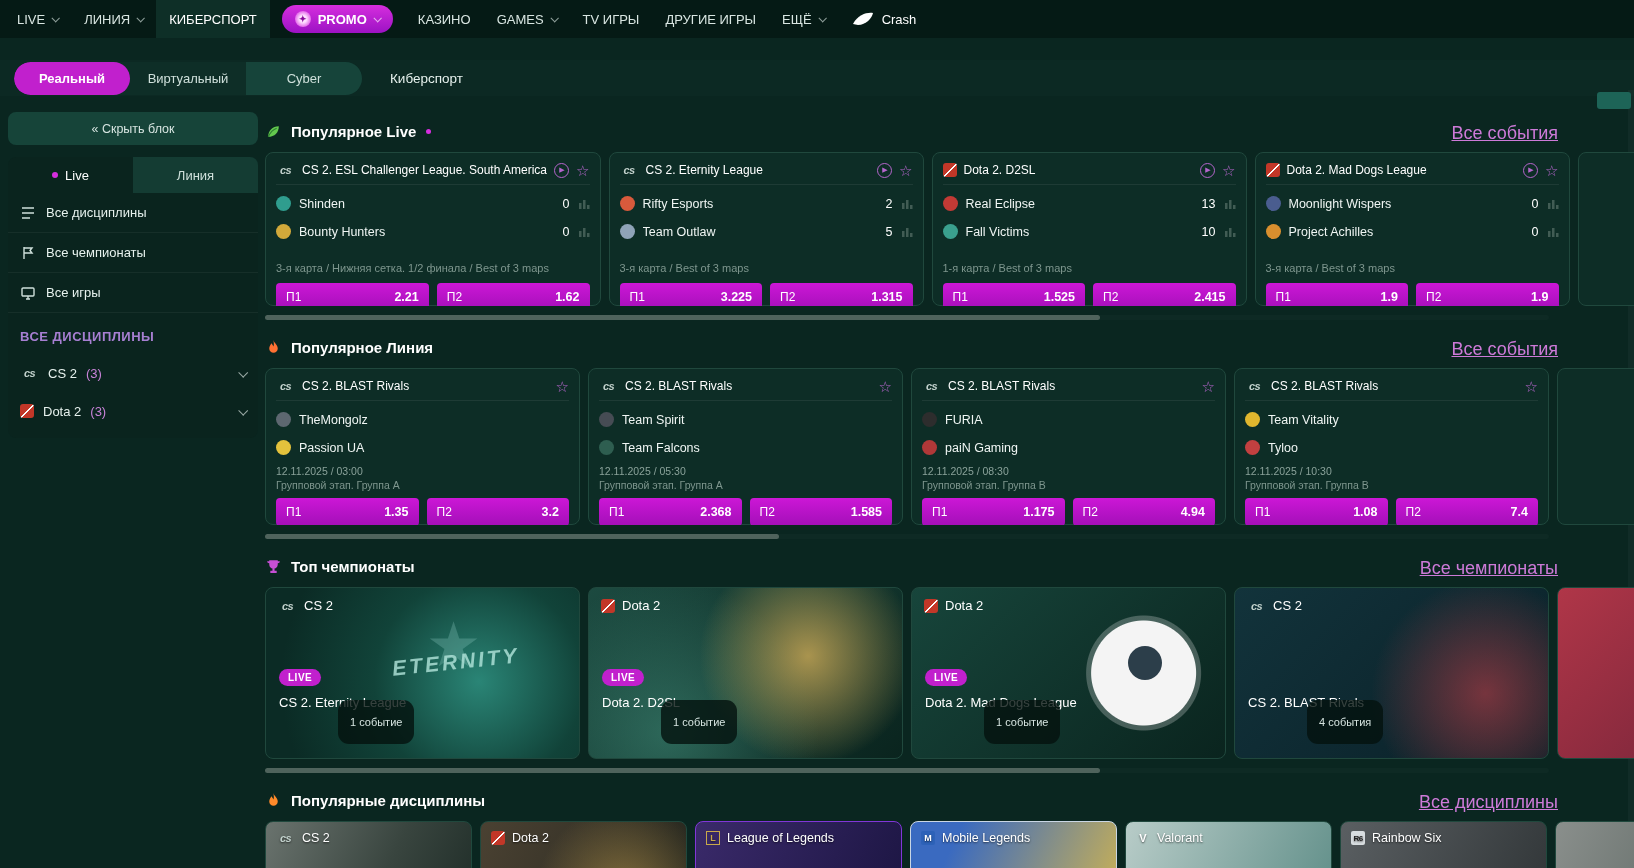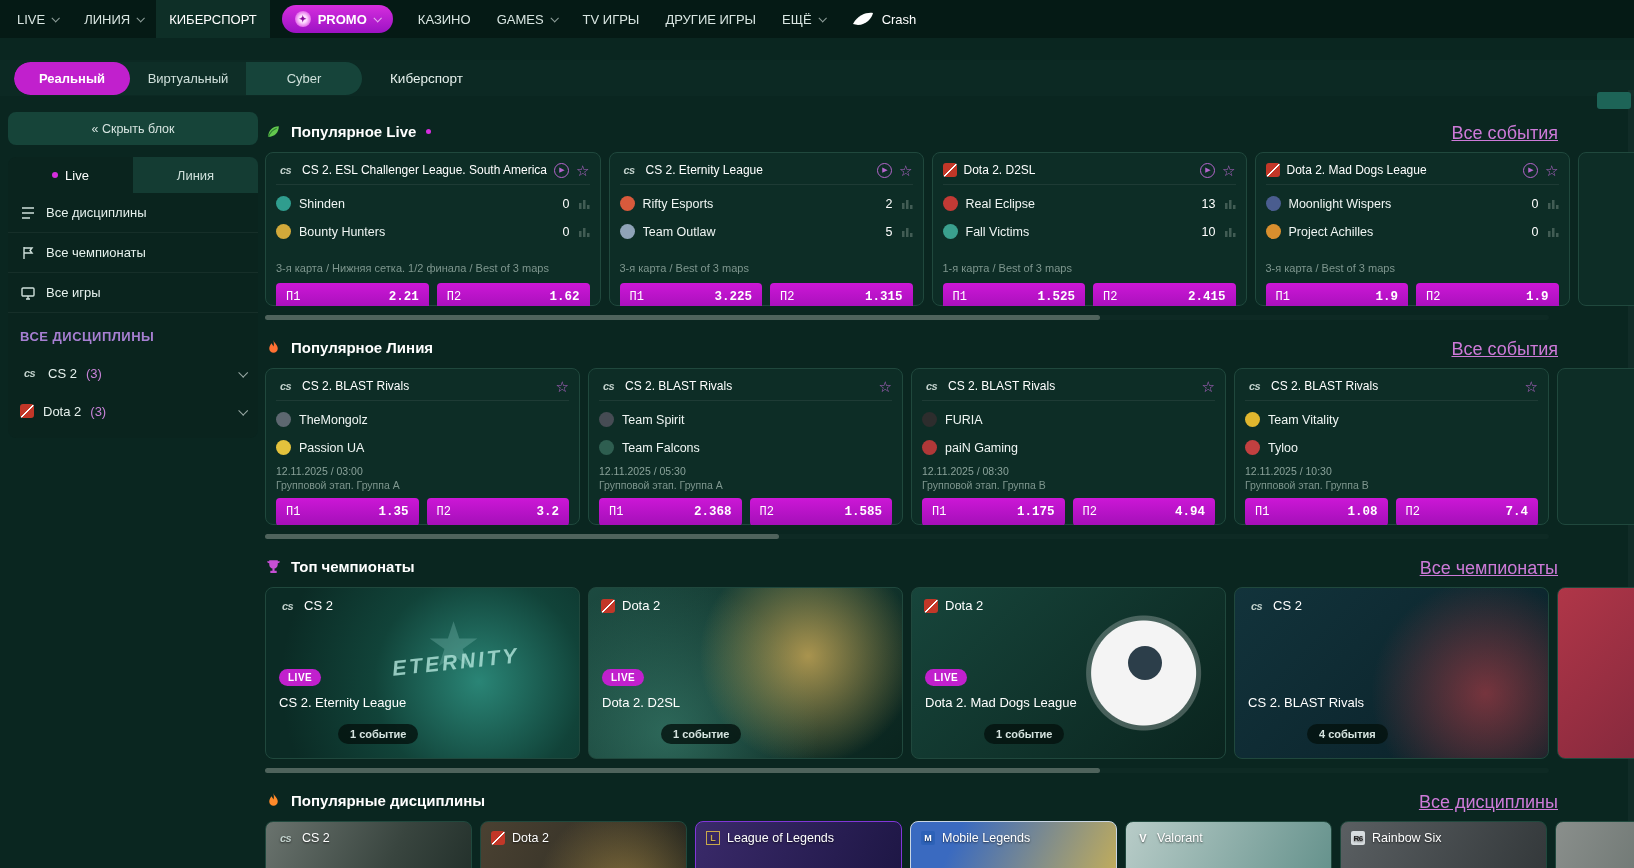--- a/index.html
+++ b/index.html
@@ -80,35 +80,35 @@
   .tname { flex:1; font-size:12.5px; color:#f0f6f4; white-space:nowrap; overflow:hidden; }
   .tscore { font-size:12.5px; color:#fff; }
   .stat { width:12px; height:10px; opacity:.55; flex:none; }
   .mc-info { margin-top:21px; font-size:11px; color:#7e968e; white-space:nowrap; overflow:hidden; }
   .mc-date { margin-top:8px; font-size:10.5px; color:#8aa29a; }
   .mc-stage { margin-top:2px; font-size:10.5px; color:#7e968e; }
   .odds { display:flex; gap:8px; margin-top:9px; }
   .match-card.line .odds { margin-top:7px; }
   .odd { flex:1; height:28px; border:0; border-radius:4px;
     background:linear-gradient(180deg,#cc17d6,#a30fb8); display:flex; align-items:center;
-    justify-content:space-between; padding:12px 10px; color:#fff; font-size:12px; font-family:Liberation Mono, monospace; cursor:pointer; }
+    justify-content:space-between; padding:12px 10px; color:#fff; font-size:12px; font-family:Liberation Sans, sans-serif; cursor:pointer; }
   .odd b { font-size:12.5px; }
   .match-card.partial { background:#0d2d26; }
 
   
   .champ-card { flex:0 0 315px; height:172px; border-radius:8px; border:1px solid #20483d;
     position:relative; overflow:hidden; cursor:pointer; }
   .cc-game { position:absolute; top:10px; left:12px; display:flex; align-items:center; gap:7px;
     font-size:13px; color:#fff; z-index:2; }
   .live-badge { position:absolute; left:13px; bottom:72px; background:#c120cd; color:#fff; font-size:10px;
     font-weight:700; padding:3px 9px; border-radius:9px; z-index:2; display:none; letter-spacing:.5px; }
   .live-badge:not(:empty) { display:inline-block; }
   .cc-name { position:absolute; left:13px; bottom:48px; font-size:13px; color:#fff; z-index:2; }
   .cc-events { position:absolute; left:72px; bottom:14px; background:rgba(4,18,14,.8); color:#d6e4e0;
-    font-size:11px; padding:4px 12px; border-radius:11px; z-index:2; white-space:nowrap;font-weight:bold; }
+    font-size:11px; padding:16px 12px; border-radius:11px; z-index:2; white-space:nowrap; }
   .art-text { position:absolute; top:62px; left:126px; transform:rotate(-6deg); font-size:21px;
     font-weight:700; font-style:italic; letter-spacing:3px; color:rgba(180,230,220,.8); z-index:1; display:none; }
   .art-text:not(:empty) { display:block; }
   .cc1 { background:radial-gradient(circle at 68% 55%, #2a8576 0%, #114339 45%, #0b2b25 85%); }
   .cc1::before { content:"★"; position:absolute; left:51%; top:12%; font-size:62px; color:rgba(160,220,210,.25); }
   .cc2 { background:radial-gradient(circle at 70% 40%, rgba(220,180,90,.75), rgba(220,180,90,0) 45%),
     radial-gradient(circle at 25% 85%, rgba(70,150,130,.5), transparent 55%),
     linear-gradient(135deg,#1c4a40,#0a241e); }
   .cc3 { background:radial-gradient(circle at 74% 50%, #f4f4f4 0 52px, rgba(244,244,244,.25) 53px 57px,
     rgba(244,244,244,0) 58px), linear-gradient(135deg,#17453b,#0a241e); }

